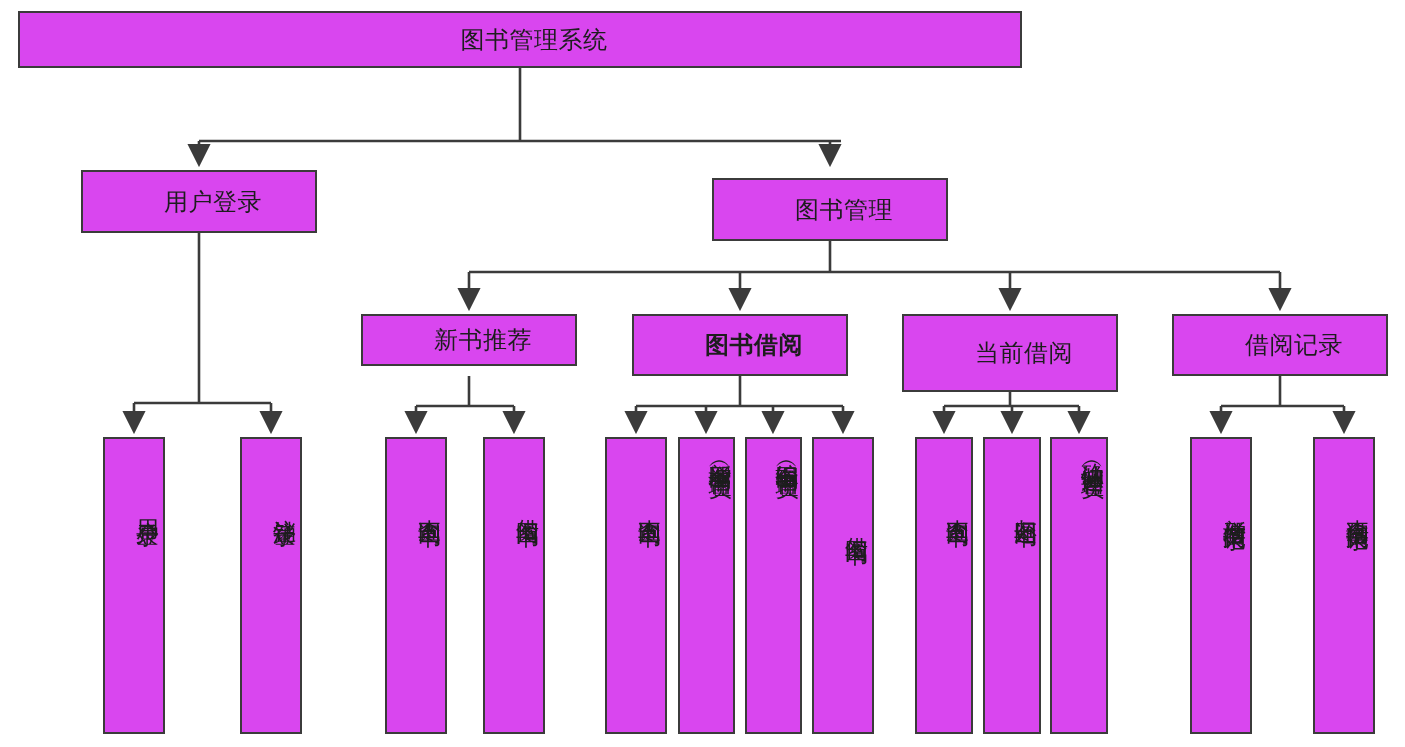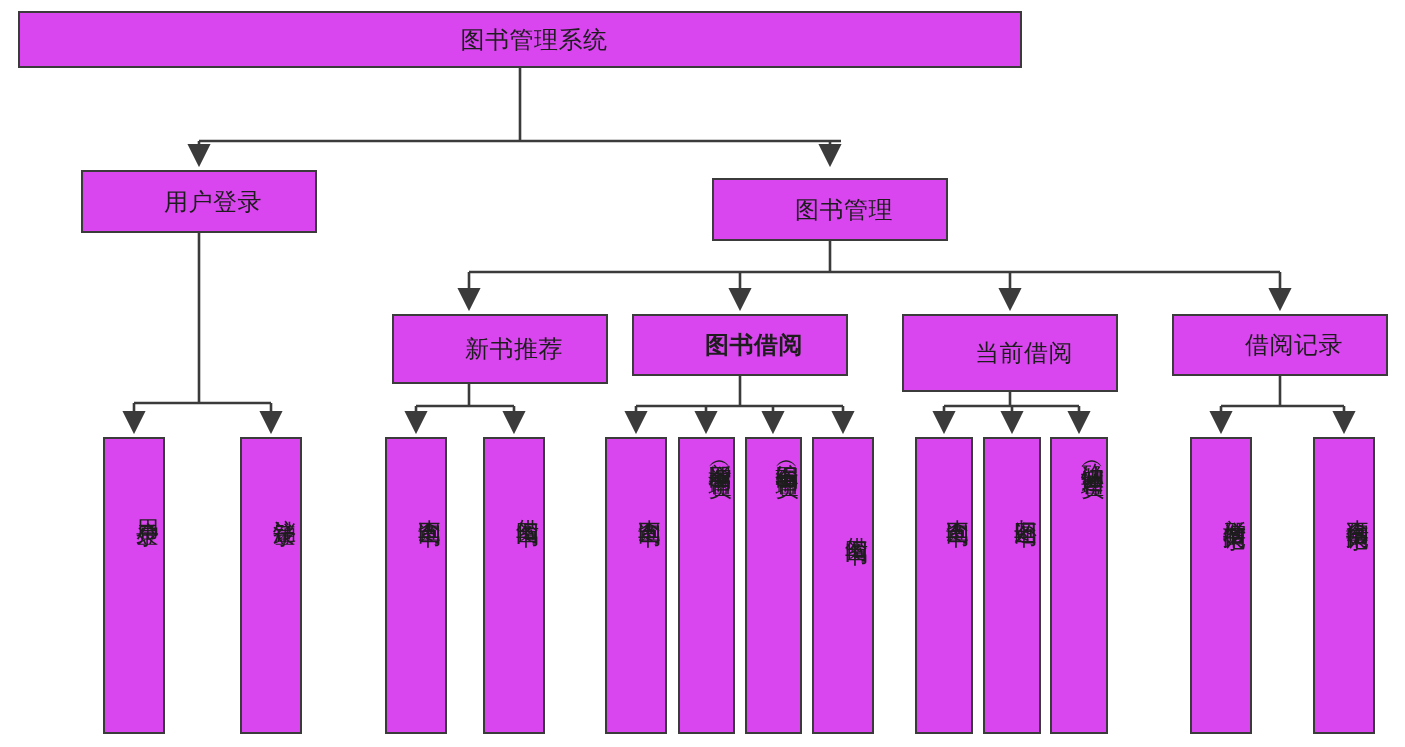--- a/index.html
+++ b/index.html
@@ -122,21 +122,21 @@
   <div id="nodes">
       <div class="node horiz" style="left: 18px; top: 11px; width: 1004px; height: 57px;">
         <span class="hlabel">图书管理系统</span>
       </div>
       <div class="node horiz" style="left: 81px; top: 170px; width: 236px; height: 63px;">
         <span class="hlabel">用户登录</span>
       </div>
       <div class="node horiz" style="left: 712px; top: 170px; width: 236px; height: 63px; margin-top: 8px;">
         <span class="hlabel">图书管理</span>
       </div>
-      <div class="node horiz" style="left: 361px; top: 314px; width: 216px; height: 70px; margin-left: 31px;">
+      <div class="node horiz" style="left: 361px; top: 314px; width: 216px; height: 52px;">
         <span class="hlabel">新书推荐</span>
       </div>
       <div class="node horiz" style="left: 632px; top: 314px; width: 216px; height: 62px; font-weight: bold;">
         <span class="hlabel">图书借阅</span>
       </div>
       <div class="node horiz" style="left: 902px; top: 314px; width: 216px; height: 78px;">
         <span class="hlabel">当前借阅</span>
       </div>
       <div class="node horiz" style="left: 1172px; top: 314px; width: 216px; height: 62px;">
         <span class="hlabel">借阅记录</span>

